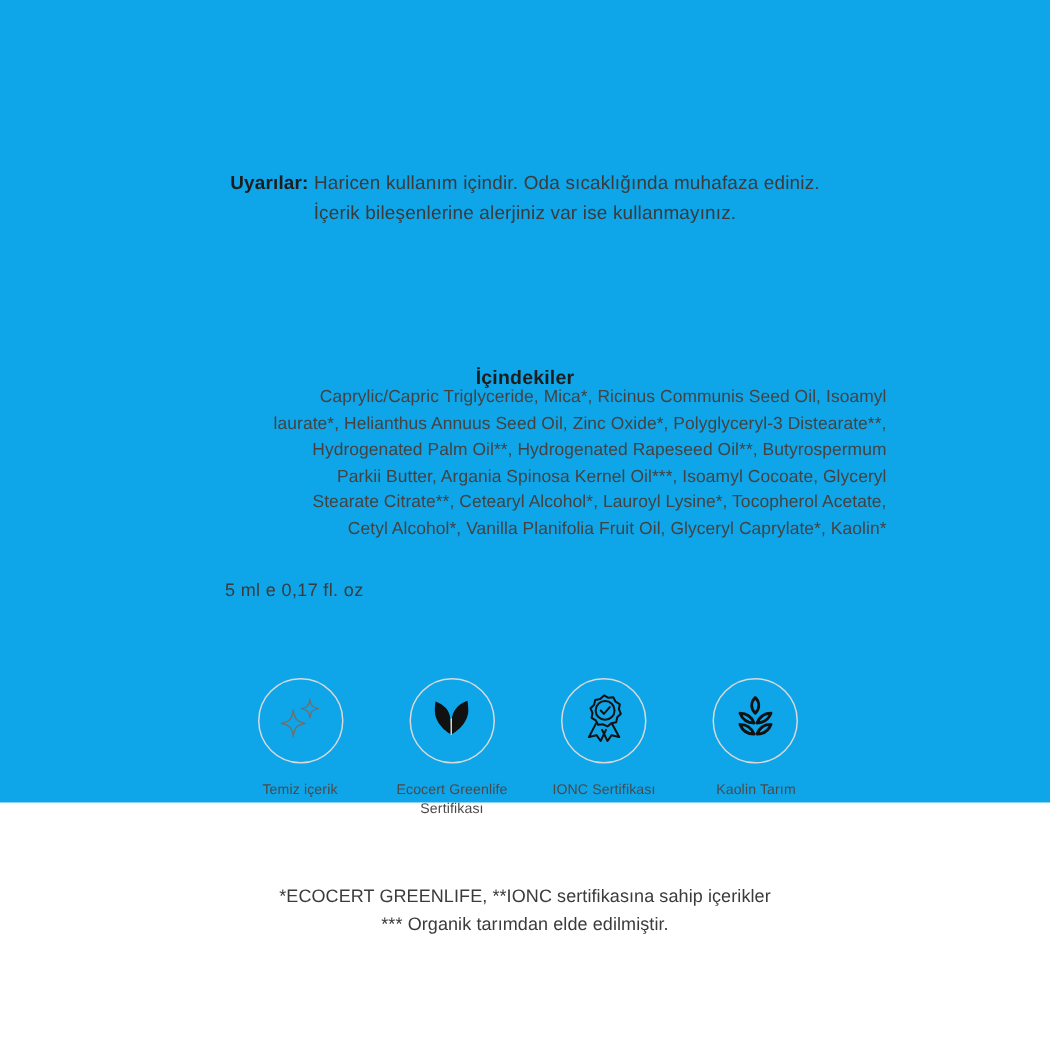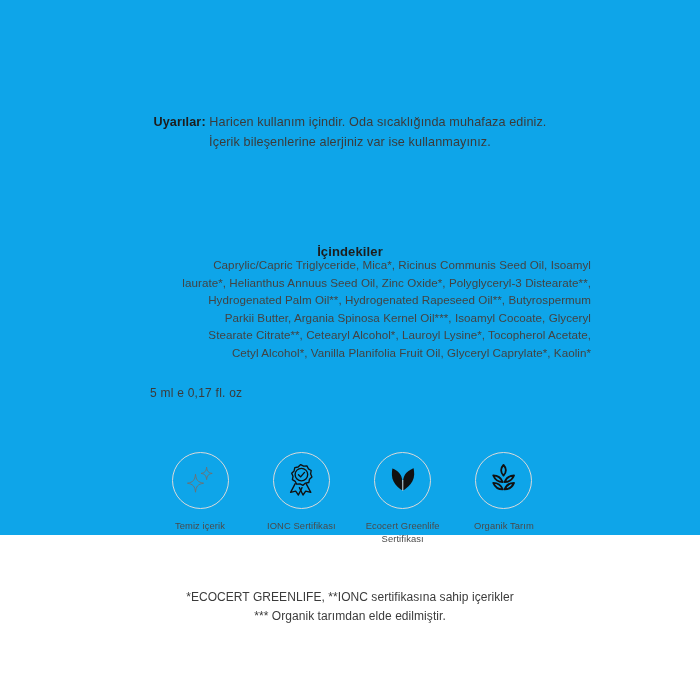--- a/index.html
+++ b/index.html
@@ -150,63 +150,63 @@
             <path d="M23.6 5.2 C24.1 9.3 25.2 10.7 29.2 11.4 C25.2 12.1 24.1 13.5 23.6 17.6 C23.1 13.5 22.0 12.1 18.0 11.4 C22.0 10.7 23.1 9.3 23.6 5.2 Z" fill="none" stroke="#6f6f6f" stroke-width="0.9" stroke-linejoin="round"></path>
           </svg>
         </span>
       </div>
       <div class="badge-caption">Temiz içerik</div>
     </div>
 
     <div class="badge">
       <div class="badge-circle">
         <span>
+          <svg width="32" height="32" viewBox="0 0 32 32">
+            <path d="M15.6 27.6 C15.6 27.6 5.0 21.8 4.9 12.0 C4.86 8.4 5.4 5.6 5.4 5.6 C5.4 5.6 9.6 7.0 12.4 10.2 C15.6 13.9 15.9 19.2 15.6 27.6 Z" fill="#111111"></path>
+            <path d="M16.0 27.6 C16.0 27.6 27.1 21.6 27.2 11.6 C27.24 8.0 26.6 5.2 26.6 5.2 C26.6 5.2 22.1 6.8 19.2 10.1 C15.8 13.9 15.6 19.1 16.0 27.6 Z" fill="#111111"></path>
+            <path d="M15.8 27.8 L15.8 17.0" stroke="#ffffff" stroke-width="0.8" fill="none"></path>
+          </svg>
+        </span>
+      </div>
+      <div class="badge-caption">Ecocert Greenlife
+Sertifikası</div>
+    </div>
+
+    <div class="badge">
+      <div class="badge-circle">
+        <span>
           <svg width="34" height="34" viewBox="0 0 34 34">
             <g fill="none" stroke="#111111" stroke-width="1.35" stroke-linejoin="round" stroke-linecap="round">
               <path d="M11.2 21.6 L6.6 30.4 L11.7 29.1 L14.4 33.0 L18.0 25.6"></path>
               <path d="M22.1 21.6 L26.8 30.4 L21.7 29.1 L19.0 33.0 L15.4 25.6"></path>
               <path d="M16.7 2.6 L19.6 4.2 L22.9 3.9 L24.4 6.8 L27.2 8.5 L26.6 11.8 L27.9 14.9 L25.5 17.2 L24.8 20.5 L21.5 21.1 L19.0 23.3 L16.0 21.9 L12.7 22.2 L11.2 19.3 L8.4 17.6 L9.0 14.3 L7.7 11.2 L10.1 8.9 L10.8 5.6 L14.1 5.0 Z"></path>
               <circle cx="17.4" cy="12.6" r="6.3"></circle>
               <path d="M14.5 12.7 L16.6 14.9 L20.5 10.4"></path>
             </g>
           </svg>
         </span>
       </div>
       <div class="badge-caption">IONC Sertifikası</div>
     </div>
 
     <div class="badge">
       <div class="badge-circle">
         <span>
-          <svg width="32" height="32" viewBox="0 0 32 32">
-            <path d="M15.6 27.6 C15.6 27.6 5.0 21.8 4.9 12.0 C4.86 8.4 5.4 5.6 5.4 5.6 C5.4 5.6 9.6 7.0 12.4 10.2 C15.6 13.9 15.9 19.2 15.6 27.6 Z" fill="#111111"></path>
-            <path d="M16.0 27.6 C16.0 27.6 27.1 21.6 27.2 11.6 C27.24 8.0 26.6 5.2 26.6 5.2 C26.6 5.2 22.1 6.8 19.2 10.1 C15.8 13.9 15.6 19.1 16.0 27.6 Z" fill="#111111"></path>
-            <path d="M15.8 27.8 L15.8 17.0" stroke="#ffffff" stroke-width="0.8" fill="none"></path>
-          </svg>
-        </span>
-      </div>
-      <div class="badge-caption">Ecocert Greenlife
-Sertifikası</div>
-    </div>
-
-    <div class="badge">
-      <div class="badge-circle">
-        <span>
           <svg width="33" height="33" viewBox="0 0 33 33">
             <g fill="none" stroke="#111111" stroke-width="1.9" stroke-linejoin="round" stroke-linecap="round">
               <path d="M16.5 3.0 C19.6 6.2 19.6 10.3 16.5 13.5 C13.4 10.3 13.4 6.2 16.5 3.0 Z"></path>
               <path d="M15.4 14.6 C11.0 14.6 7.6 12.0 6.0 8.1 C10.4 8.1 13.8 10.7 15.4 14.6 Z" transform="translate(0.3,5.4)"></path>
               <path d="M17.6 20.0 C19.2 16.1 22.6 13.5 27.0 13.5 C25.4 17.4 22.0 20.0 17.6 20.0 Z"></path>
               <path d="M15.7 27.4 C11.3 27.4 7.9 24.8 6.3 20.9 C10.7 20.9 14.1 23.5 15.7 27.4 Z"></path>
               <path d="M17.6 27.4 C19.2 23.5 22.6 20.9 27.0 20.9 C25.4 24.8 22.0 27.4 17.6 27.4 Z"></path>
             </g>
           </svg>
         </span>
       </div>
-      <div class="badge-caption">Organik Tarım</div>
+      <div class="badge-caption">Kaolin Tarım</div>
     </div>
 
   </div>
 
   <div class="footnote">*ECOCERT GREENLIFE, **IONC sertifikasına sahip içerikler
 *** Organik tarımdan elde edilmiştir.</div>
 
 </div>
 
 </body></html>

